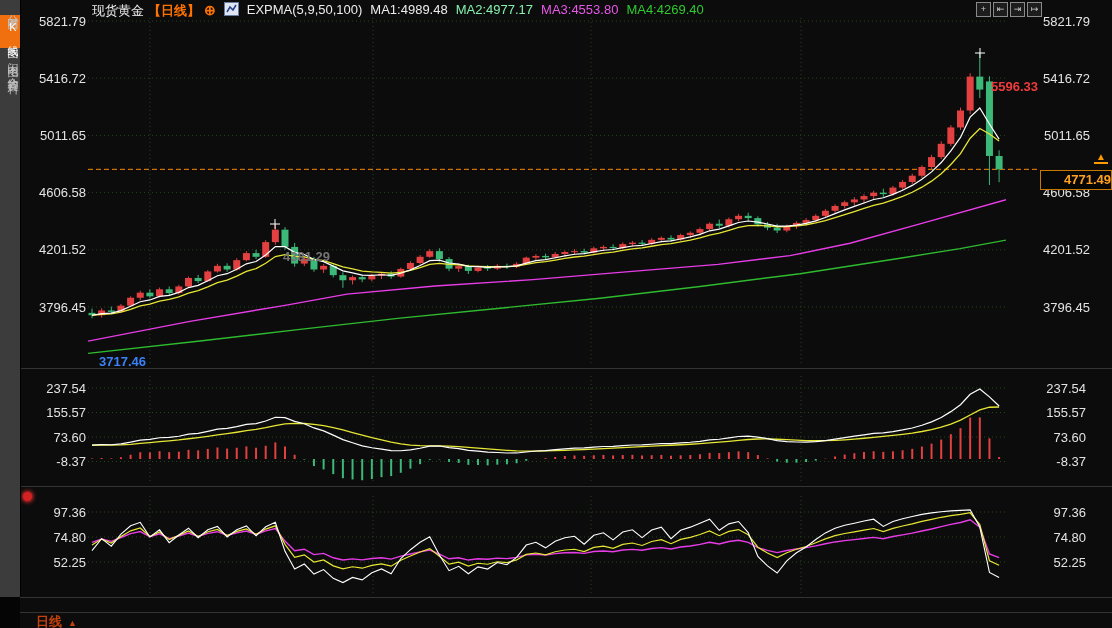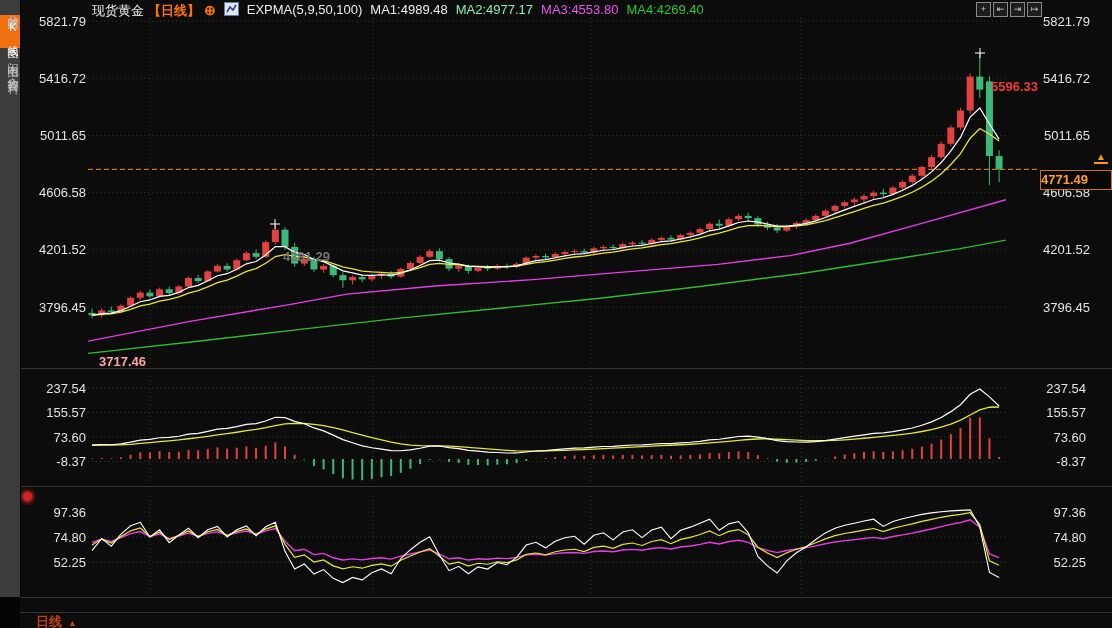--- a/index.html
+++ b/index.html
@@ -31,21 +31,21 @@
   #sb-corner{position:absolute;left:0;top:597px;width:20px;height:31px;background:#050505;z-index:5;}
 
   
   .legend{position:absolute;z-index:3;display:flex;gap:9px;font-size:13px;white-space:nowrap;}
   
   .anno{position:absolute;z-index:3;font-size:13px;font-weight:bold;white-space:nowrap;margin-top:40px;}
 
   
   #price-tag{position:absolute;left:1040px;top:170px;width:70px;height:18px;z-index:4;
              border:1px solid #c87800;background:#070707;color:#ffa11f;font-size:13px;font-weight:bold;
-             text-align:left;line-height:18px;}
+             text-align:right;line-height:18px;}
   #price-marker{position:absolute;left:1094px;top:152px;z-index:4;color:#ff9900;font-size:10px;
                 line-height:10px;border-bottom:2px solid #ff9900;padding:0 2px;}
 
   
   #date-row{position:absolute;left:0;top:598px;width:1112px;height:14px;z-index:3;}
   .date-lb{position:absolute;top:0;color:#e8e8e8;font-size:12px;font-weight:bold;}
   #period-sel{position:absolute;left:36px;top:598px;z-index:4;color:#c2410c;font-size:13px;font-weight:bold;cursor:pointer;margin-top:15px;}
   #period-sel .arrow{font-size:9px;margin-left:6px;}
   #tabbar{position:absolute;left:22px;top:613px;z-index:4;display:flex;gap:4px;align-items:center;}
   .ftab{height:12px;line-height:12px;padding:1px 6px;font-size:12px;color:#e6e6e6;background:#1d1d1d;
@@ -464,21 +464,21 @@
     <div class="side-tab" style="margin-top:6px">分时图</div>
     <div class="side-tab active" style="margin-top:3px">K线图</div>
     <div class="side-tab" style="margin-top:6px">闪电图</div>
     <div class="side-tab" style="margin-top:8px">合约资料</div>
   </div>
   <div id="sb-corner"></div>
   <div id="alert-dot"></div>
 
   <div class="anno" style="left:991px;top:39px;color:#f03b3b">5596.33</div>
   <div class="anno" style="left:283px;top:209px;color:#737373">4381.29</div>
-  <div class="anno" style="left:99px;top:314px;color:#fca5a5">3717.46</div>
+  <div class="anno" style="left:99px;top:314px;color:#3b82f6">3717.46</div>
 
   <div id="price-tag">4771.49</div>
   <div id="price-marker">▲</div>
 
 
 
   <div id="period-sel">
     <span>日线</span><span class="arrow">▲</span>
   </div>
 

